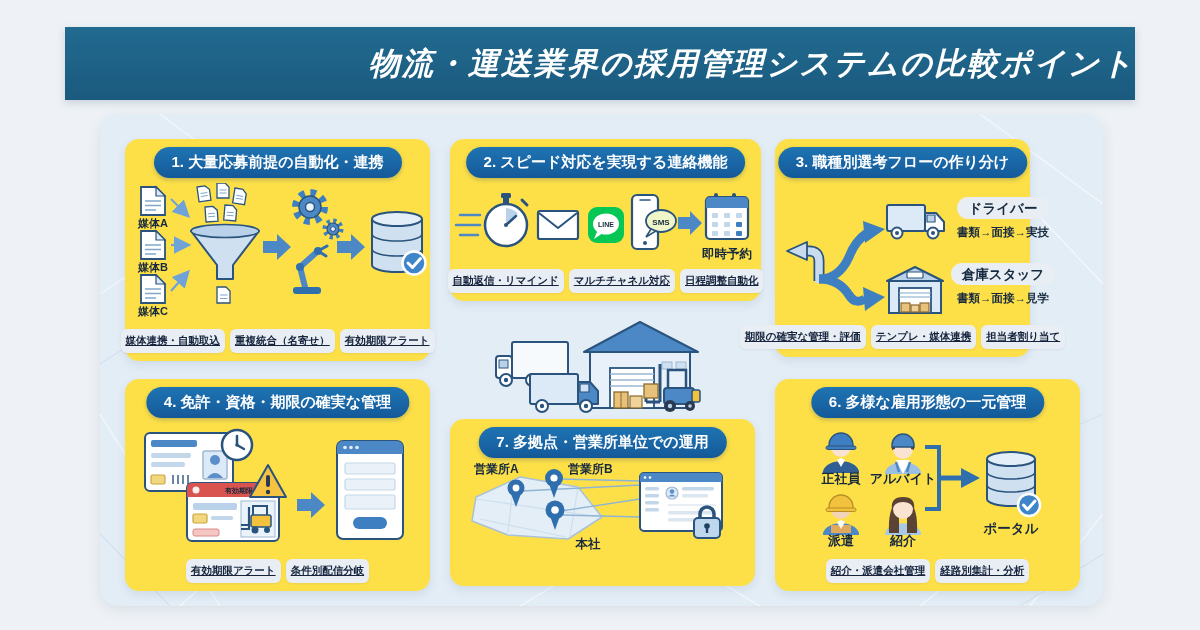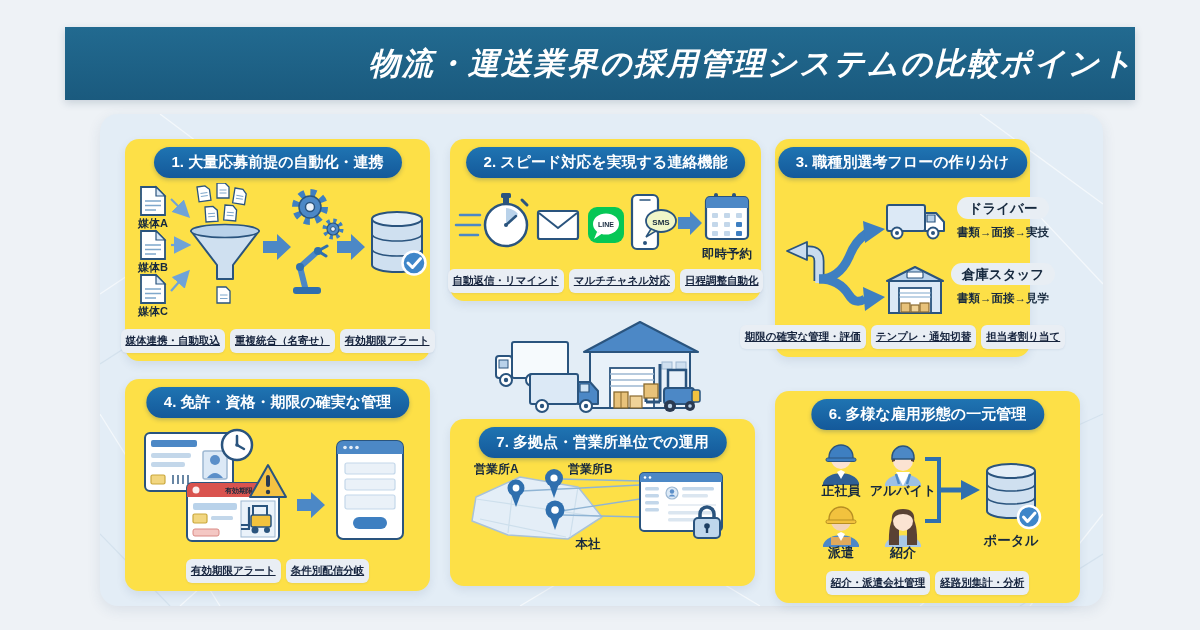--- a/index.html
+++ b/index.html
@@ -36,21 +36,21 @@
   
   .card {
     position:absolute; background:#fde047; border-radius:14px;
     box-shadow:0 4px 10px rgba(40,70,110,.10);
   }
   .c1 { left:25px;  top:25px;  width:305px; height:222px; }
   .c2 { left:350px; top:25px;  width:311px; height:162px; }
   .c3 { left:675px; top:25px;  width:255px; height:218px; }
   .c4 { left:25px;  top:265px; width:305px; height:212px;padding-left:23px; }
   .c5 { left:350px; top:305px; width:305px; height:167px; }
-  .c6 { left:675px; top:265px; width:305px; height:212px;margin-top:12px; }
+  .c6 { left:675px; top:265px; width:305px; height:212px; }
 
   .pill {
     position:absolute; top:8px; left:50%; transform:translateX(-50%);
     height:31px; padding:0 18px; border-radius:17px;
     background:linear-gradient(180deg,#1f74b2,#14599a);
     color:#fff; font-size:15px; font-weight:bold; white-space:nowrap;
     display:flex; align-items:center; justify-content:center;
     box-shadow:0 2px 4px rgba(20,60,110,.25);
   }
   .art { position:absolute; left:0; top:44px; width:305px; display:block; }
@@ -297,21 +297,21 @@
           <rect x="14" y="38" width="9" height="9" fill="#e8c27a" stroke="#8a6a2f" stroke-width="1.2"></rect>
           <rect x="24" y="40" width="8" height="7" fill="#f0d398" stroke="#8a6a2f" stroke-width="1.2"></rect>
           <rect x="33" y="38" width="9" height="9" fill="#e8c27a" stroke="#8a6a2f" stroke-width="1.2"></rect>
         </g>
         <rect x="176" y="80" width="104" height="22" rx="11" fill="#e8eef4"></rect>
         <text x="228" y="96" font-size="13.5" text-anchor="middle">倉庫スタッフ</text>
         <text x="228" y="119" font-size="11.5" text-anchor="middle">書類→面接→見学</text>
       </svg>
       <div class="tags">
         <span class="tag">期限の確実な管理・評価</span>
-        <span class="tag">テンプレ・通知切替</span>
+        <span class="tag">テンプレ・媒体連携</span>
         <span class="tag">担当者割り当て</span>
       </div>
     </section>
 
     <section class="card c4">
       <div class="pill">4. 免許・資格・期限の確実な管理</div>
       <svg class="art" viewBox="0 0 305 135" height="135">
         <g transform="translate(20,10)">
           <rect x="0" y="0" width="88" height="58" rx="5" fill="#fff" stroke="#2a547e" stroke-width="2"></rect>
           <rect x="6" y="7" width="46" height="7" rx="2" fill="#4c88c6"></rect>

